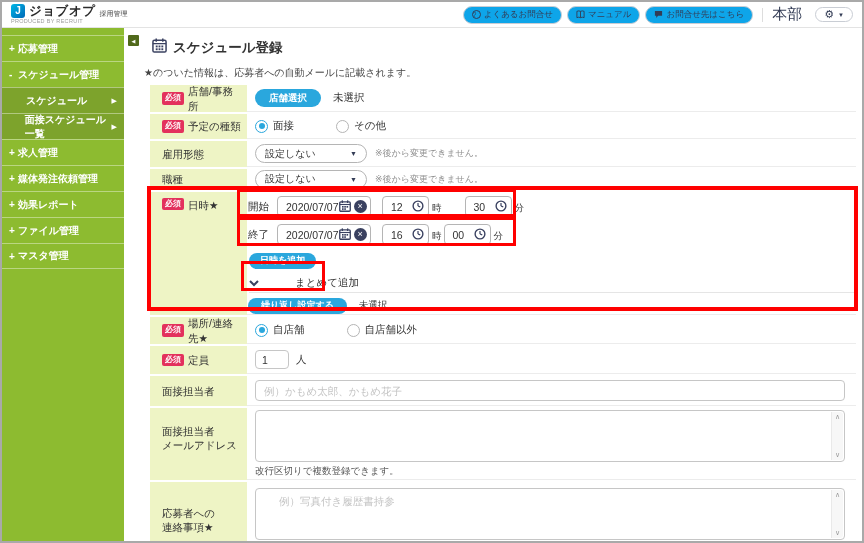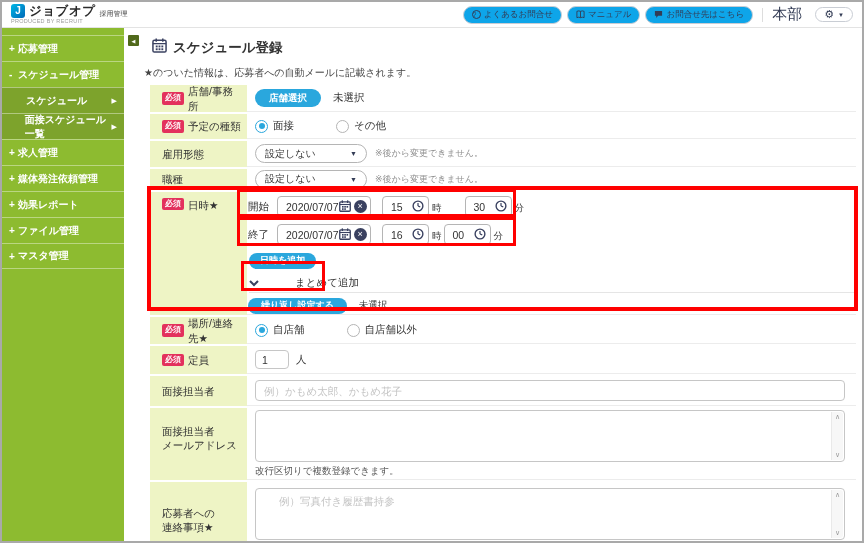--- a/index.html
+++ b/index.html
@@ -277,21 +277,21 @@
                   <rect x="4" y="8" width="2.2" height="2.2" fill="#3a4160"></rect>
                   <rect x="7" y="8" width="2.2" height="2.2" fill="#3a4160"></rect>
                   <rect x="10" y="8" width="2.2" height="2.2" fill="#3a4160"></rect>
                   <rect x="4" y="11" width="2.2" height="2.2" fill="#3a4160"></rect>
                   <rect x="7" y="11" width="2.2" height="2.2" fill="#3a4160"></rect>
                 </svg>
             </span>
             <span class="xcirc">×</span>
           </span>
           <span class="dinput" style="width:47px; margin-left:11px">
-            <span class="val">15</span>
+            <span class="val">12</span>
             <span>
               <svg width="12" height="12" viewBox="0 0 14 14">
                   <circle cx="7" cy="7" r="5.7" fill="none" stroke="#3a4160" stroke-width="1.6"></circle>
                   <line x1="7" y1="3.6" x2="7" y2="7" stroke="#3a4160" stroke-width="1.4"></line>
                   <line x1="7" y1="7" x2="9.6" y2="8" stroke="#3a4160" stroke-width="1.4"></line>
                 </svg>
             </span>
           </span>
           <span class="unit">時</span>
           <span class="dinput" style="width:47px; margin-left:21px">

